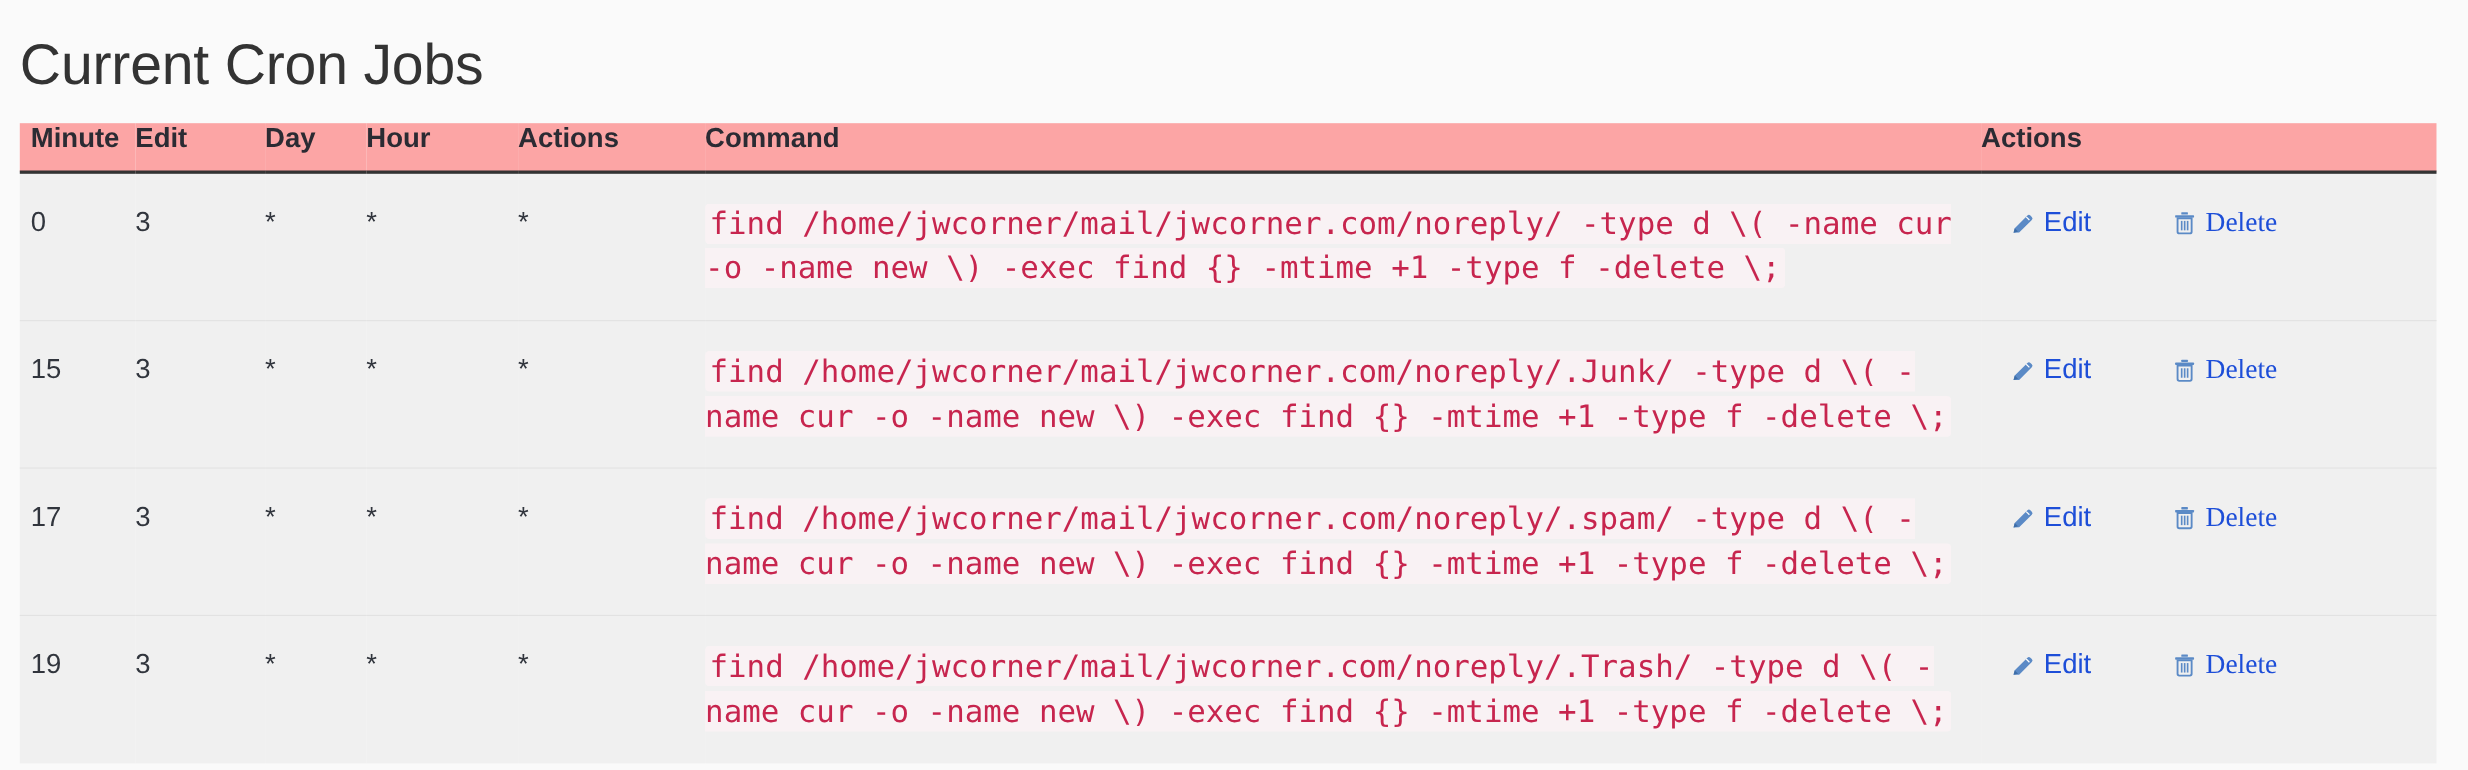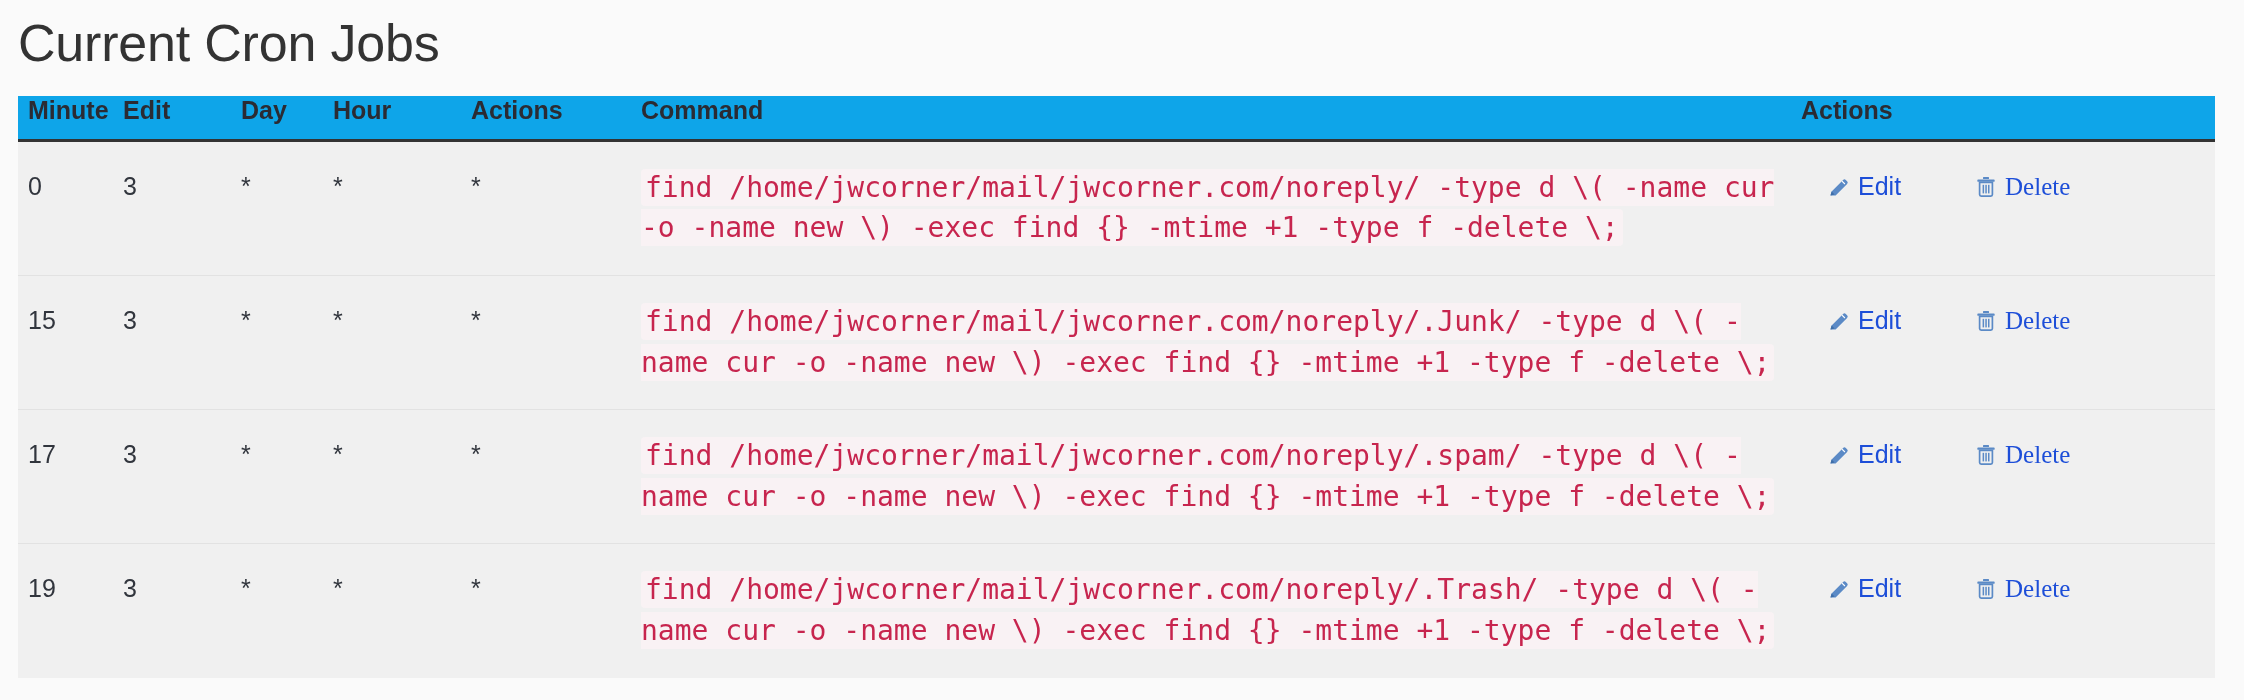--- a/index.html
+++ b/index.html
@@ -7,21 +7,21 @@
     margin: 0; padding: 0;
     width: 2244px; height: 700px;
     background: #fafafa;
     font-family: "Liberation Sans", sans-serif;
     overflow: hidden;
   }
   .page {
     position: relative;
     width: 2244px; height: 700px;
     background: #fafafa;
-    padding: 0 18px;
+    padding: 16px 18px;
   }
   .page-title {
     margin: 0;
     padding-top: 14px;
     font-size: 52px;
     font-weight: 400;
     line-height: 1.15;
     color: #333333;
     letter-spacing: -0.2px;
   }
@@ -31,21 +31,21 @@
     margin-top: 22px;
     table-layout: fixed;
   }
   table.cron-table thead th {
     text-align: left;
     font-size: 25px;
     font-weight: 700;
     color: #2b2b33;
     padding: 0 0 14px 0;
     vertical-align: bottom;
-    background: #0ea5e9;
+    background: #fca5a5;
     border-bottom: 3px solid #333333;
     white-space: nowrap;
   }
   table.cron-table tbody td {
     background: #f0f0f0;
     border-bottom: 1px solid #e2e2e2;
     padding: 26px 0;
     font-size: 25px;
     color: #31353d;
     vertical-align: top;

